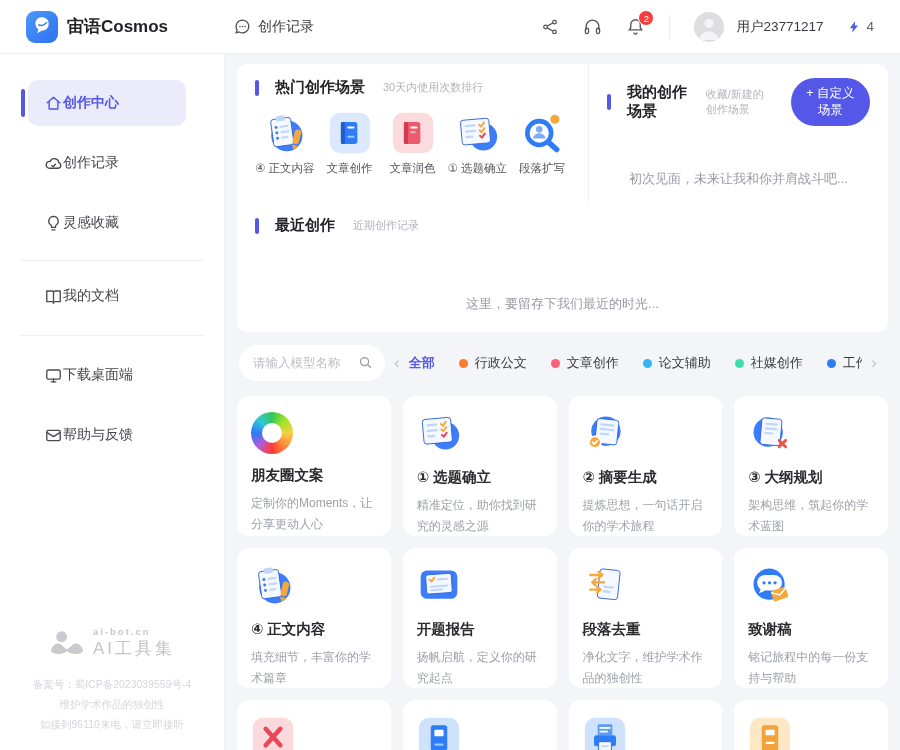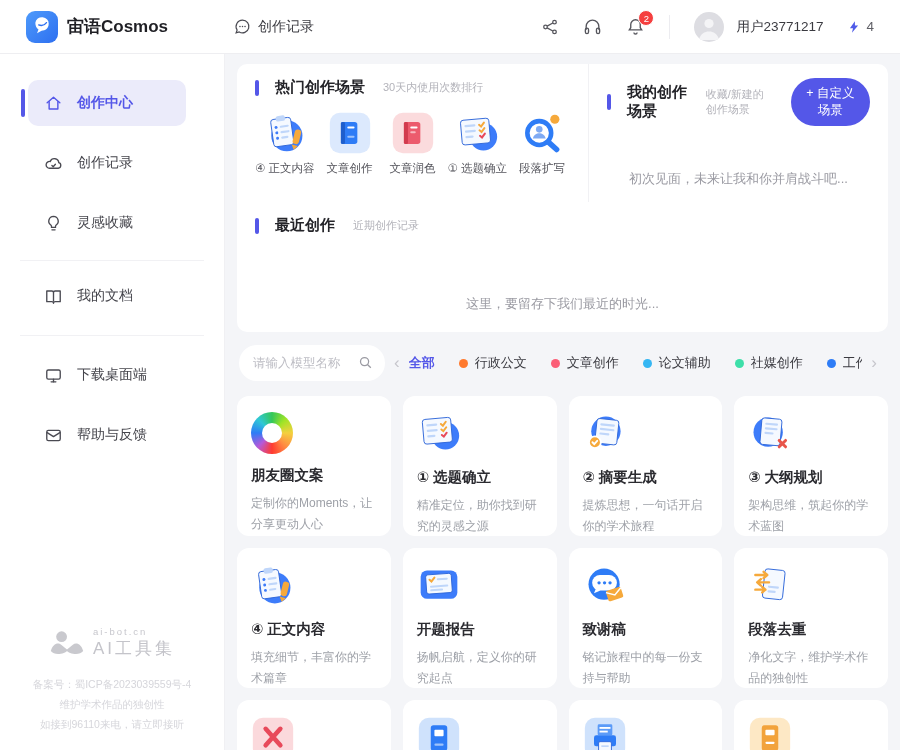--- a/index.html
+++ b/index.html
@@ -22,31 +22,31 @@
     justify-content:center;padding:0 4px;border:1.5px solid #fff}
   .vdiv{width:1px;height:24px;background:#ECECF0}
   .avatar{width:30px;height:30px;border-radius:50%;background:#DDDDE2;display:flex;align-items:flex-end;
     justify-content:center;overflow:hidden;cursor:pointer}
   .uname{font-size:13.5px;color:#3a3a40;margin-left:-12px}
   .energy{display:flex;align-items:center;gap:5px;font-size:13.5px;color:#5f5f66;cursor:pointer}
 
   
   aside{position:absolute;top:54px;left:0;bottom:0;width:225px;background:#fff;border-right:1px solid #F0F0F3}
   .nav-item{position:relative;height:46px;margin:0 38px 14px 28px;padding-left:16px;border-radius:10px;
-    display:flex;align-items:center;gap:14px;font-size:14px;color:#45454c;cursor:pointer}
+    display:flex;align-items:center;gap:0;font-size:14px;color:#45454c;cursor:pointer}
   .nav-item.first{margin-top:26px}
   .nav-item.active{background:#EBEBFA;color:#5457E8;font-weight:bold}
   .nav-item.active::before{content:"";position:absolute;left:-7px;top:9px;bottom:9px;width:4px;
     border-radius:3px;background:#5457E8}
   .side-div{height:1px;background:#F1F1F4;margin:12px 20px}
   .side-div.big{margin:16px 20px}
   .side-footer{position:absolute;left:0;right:0;bottom:16px;text-align:center}
   .wm-row{display:flex;align-items:center;justify-content:center;gap:8px;margin-bottom:14px}
   .wm-text{text-align:left}
-  .wm-domain{font-size:9.5px;letter-spacing:2px;color:#C7C7CD;font-weight:normal}
+  .wm-domain{font-size:9.5px;letter-spacing:2px;color:#C7C7CD;font-weight:bold}
   .wm-name{font-size:17px;font-weight:normal;color:#C4C4CA;letter-spacing:3px}
   .icp-line{font-size:10.5px;color:#D6D6DB;line-height:20px}
 
   
   main{position:absolute;left:225px;top:54px;right:0;bottom:0;padding:10px 12px 0;overflow:hidden}
   .panel{background:#fff;border-radius:10px;margin-bottom:12px}
   .split{display:flex;min-height:136px}
   .split>div{flex:1;padding:14px 18px}
   .split .mine{border-left:1px solid #F1F1F4}
   .sec-head{display:flex;align-items:center;gap:16px}
@@ -486,56 +486,56 @@
               </g>
             </svg>
         </span>
         <div class="card-title">开题报告</div>
         <div class="card-desc">扬帆启航，定义你的研究起点</div>
       </div>
 
       <div class="card">
         <span>
           <svg width="44" height="44" viewBox="0 0 48 48">
+              <g transform="rotate(6 27 23)">
+                <rect x="17" y="6" width="22" height="32" rx="3" fill="#F5F9FF" stroke="#2E66D9"></rect>
+                <rect x="22" y="24" width="12" height="2.4" rx="1.2" fill="#BFD6FA"></rect>
+                <rect x="22" y="29" width="9" height="2.4" rx="1.2" fill="#BFD6FA"></rect>
+              </g>
+              <path d="M8 12h13m-4-3.5L21 12l-4 3.5" stroke="#F6A93B" stroke-width="2.6" fill="none" stroke-linecap="round" stroke-linejoin="round"></path>
+              <path d="M23 20H10m4-3.5L10 20l4 3.5" stroke="#F6A93B" stroke-width="2.6" fill="none" stroke-linecap="round" stroke-linejoin="round"></path>
+              <path d="M8 28h11m-3.5-3L19 28l-3.5 3" stroke="#F6A93B" stroke-width="2.6" fill="none" stroke-linecap="round" stroke-linejoin="round"></path>
+            </svg>
+        </span>
+        <div class="card-title">段落去重</div>
+        <div class="card-desc">净化文字，维护学术作品的独创性</div>
+      </div>
+
+      <div class="card">
+        <span>
+          <svg width="44" height="44" viewBox="0 0 48 48">
               <circle cx="23" cy="22" r="17" fill="#2E7CF6"></circle>
               <rect x="10" y="12" width="27" height="17" rx="8.5" fill="#fff"></rect>
               <path d="M14 27l-2 5 7-3z" fill="#fff"></path>
               <circle cx="17.5" cy="20.5" r="1.8" fill="#2E7CF6"></circle>
               <circle cx="23.5" cy="20.5" r="1.8" fill="#2E7CF6"></circle>
               <circle cx="29.5" cy="20.5" r="1.8" fill="#2E7CF6"></circle>
               <g transform="rotate(-18 34 33)">
                 <rect x="26" y="27" width="17" height="12" rx="2" fill="#F6A93B"></rect>
                 <path d="M26 28.5l8.5 5.5 8.5-5.5" stroke="#fff" stroke-width="1.6" fill="none"></path>
               </g>
             </svg>
         </span>
         <div class="card-title">致谢稿</div>
         <div class="card-desc">铭记旅程中的每一份支持与帮助</div>
       </div>
 
       <div class="card">
         <span>
           <svg width="44" height="44" viewBox="0 0 48 48">
-              <g transform="rotate(6 27 23)">
-                <rect x="17" y="6" width="22" height="32" rx="3" fill="#F5F9FF" stroke="#2E66D9"></rect>
-                <rect x="22" y="24" width="12" height="2.4" rx="1.2" fill="#BFD6FA"></rect>
-                <rect x="22" y="29" width="9" height="2.4" rx="1.2" fill="#BFD6FA"></rect>
-              </g>
-              <path d="M8 12h13m-4-3.5L21 12l-4 3.5" stroke="#F6A93B" stroke-width="2.6" fill="none" stroke-linecap="round" stroke-linejoin="round"></path>
-              <path d="M23 20H10m4-3.5L10 20l4 3.5" stroke="#F6A93B" stroke-width="2.6" fill="none" stroke-linecap="round" stroke-linejoin="round"></path>
-              <path d="M8 28h11m-3.5-3L19 28l-3.5 3" stroke="#F6A93B" stroke-width="2.6" fill="none" stroke-linecap="round" stroke-linejoin="round"></path>
-            </svg>
-        </span>
-        <div class="card-title">段落去重</div>
-        <div class="card-desc">净化文字，维护学术作品的独创性</div>
-      </div>
-
-      <div class="card">
-        <span>
-          <svg width="44" height="44" viewBox="0 0 48 48">
               <rect x="2" y="2" width="44" height="44" rx="11" fill="#FBD9DC"></rect>
               <path d="M16 14l16 18M32 14L16 32" stroke="#E8495A" stroke-width="5" stroke-linecap="round"></path>
             </svg>
         </span>
       </div>
       <div class="card">
         <span>
           <svg width="44" height="44" viewBox="0 0 48 48">
               <rect x="2" y="2" width="44" height="44" rx="11" fill="#CFE2FC"></rect>
               <rect x="15" y="10" width="18" height="28" rx="3" fill="#2E7CF6"></rect>

